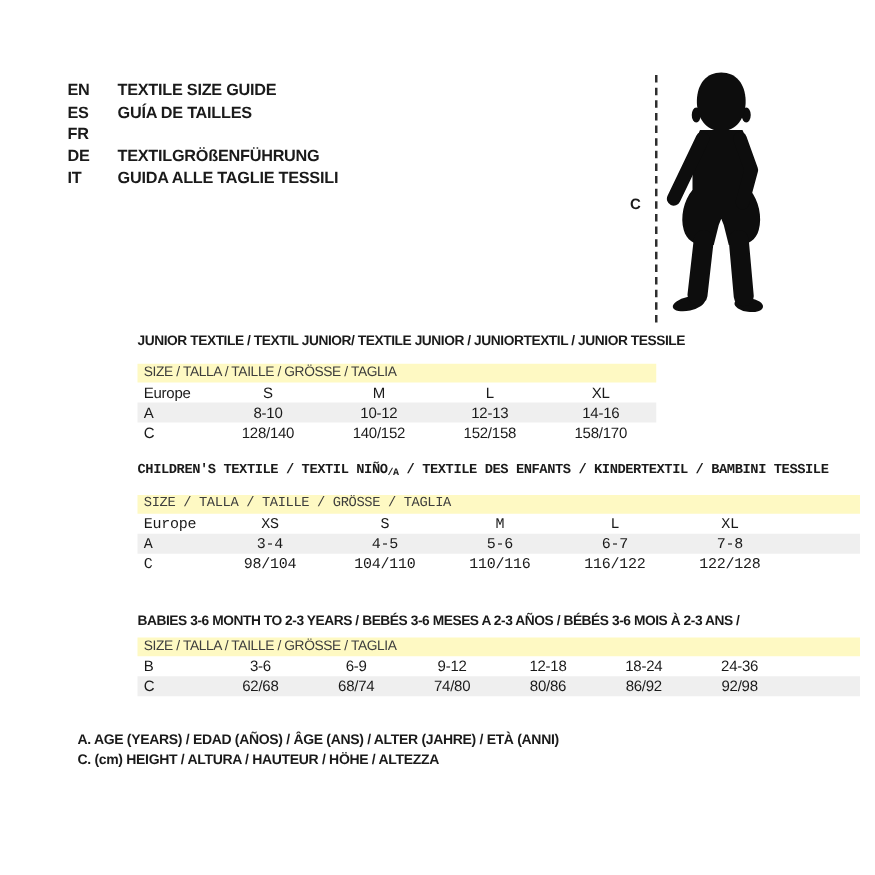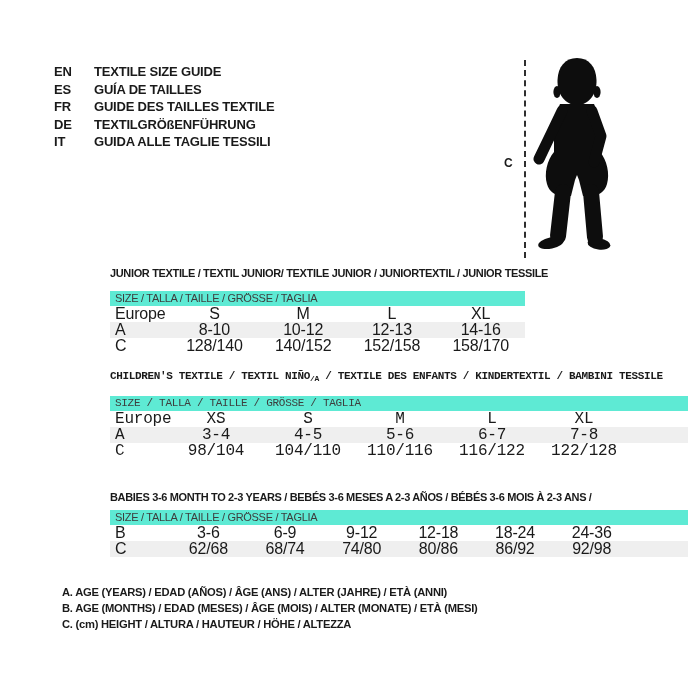--- a/index.html
+++ b/index.html
@@ -21,24 +21,24 @@
 
   
   .tbl { position:absolute; left:62px;margin-left:48px; }
   .tbl-1 { top:266px; width:415px; }
   .tbl-2 { top:369px; width:578px;font-family:Liberation Mono, monospace; }
   .tbl-3 { top:490px; width:578px; }
   .t-title { font-weight:bold; font-size:11px; letter-spacing:-0.35px; white-space:nowrap; line-height:14px; }
   .t-title sub.sz { font-size:8px; vertical-align:-2px; }
   .t-gap1 { height:11px; } .t-gap2 { height:10px; } .t-gap3 { height:6px; }
   .t-head {
-    height:15px; line-height:15px; background:#5eead4; color:#3d3d3d;
+    height:15px; line-height:15px; background:#fef9c3; color:#3d3d3d;
     font-size:11px; letter-spacing:-0.3px; padding-left:5px; box-sizing:border-box; white-space:nowrap;
   }
-  .trow { display:flex; height:16px; line-height:16px; font-size:16px; letter-spacing:-0.2px; }
+  .trow { display:flex; height:16px; line-height:16px; font-size:12px; letter-spacing:-0.2px; }
   .trow.alt { background:#efefef; }
   .tlabel { width:60px; padding-left:5px; box-sizing:border-box; }
   .tcell { flex:1; text-align:center; }
   .tspacer { width:58px; }
 
   
   .notes { position:absolute; left:62px; top:584px; }
   .note { font-weight:bold; font-size:11.2px; line-height:16px; letter-spacing:-0.25px; white-space:nowrap; }
 </style>
 </head>
@@ -50,21 +50,20 @@
     <div class="lang-row">
       <span class="lang-code">EN</span>
       <span class="lang-text">TEXTILE SIZE GUIDE</span>
     </div>
     <div class="lang-row">
       <span class="lang-code">ES</span>
       <span class="lang-text">GUÍA DE TAILLES</span>
     </div>
     <div class="lang-row">
       <span class="lang-code">FR</span>
-      <span class="lang-text">GUIDE DES TAILLES TEXTILE</span>
     </div>
     <div class="lang-row">
       <span class="lang-code">DE</span>
       <span class="lang-text">TEXTILGRÖßENFÜHRUNG</span>
     </div>
     <div class="lang-row">
       <span class="lang-code">IT</span>
       <span class="lang-text">GUIDA ALLE TAGLIE TESSILI</span>
     </div>
   </div>
@@ -170,17 +169,16 @@
       <span class="tcell">74/80</span>
       <span class="tcell">80/86</span>
       <span class="tcell">86/92</span>
       <span class="tcell">92/98</span>
       <span class="tspacer"></span>
     </div>
   </div>
 
   <div class="notes">
     <div class="note">A. AGE (YEARS) / EDAD (AÑOS) / ÂGE (ANS) / ALTER (JAHRE) / ETÀ (ANNI)</div>
-    <div class="note">B. AGE (MONTHS) / EDAD (MESES) / ÂGE (MOIS) / ALTER (MONATE) / ETÀ (MESI)</div>
     <div class="note">C. (cm) HEIGHT / ALTURA / HAUTEUR / HÖHE / ALTEZZA</div>
   </div>
 
 </div>
 
 </body></html>

